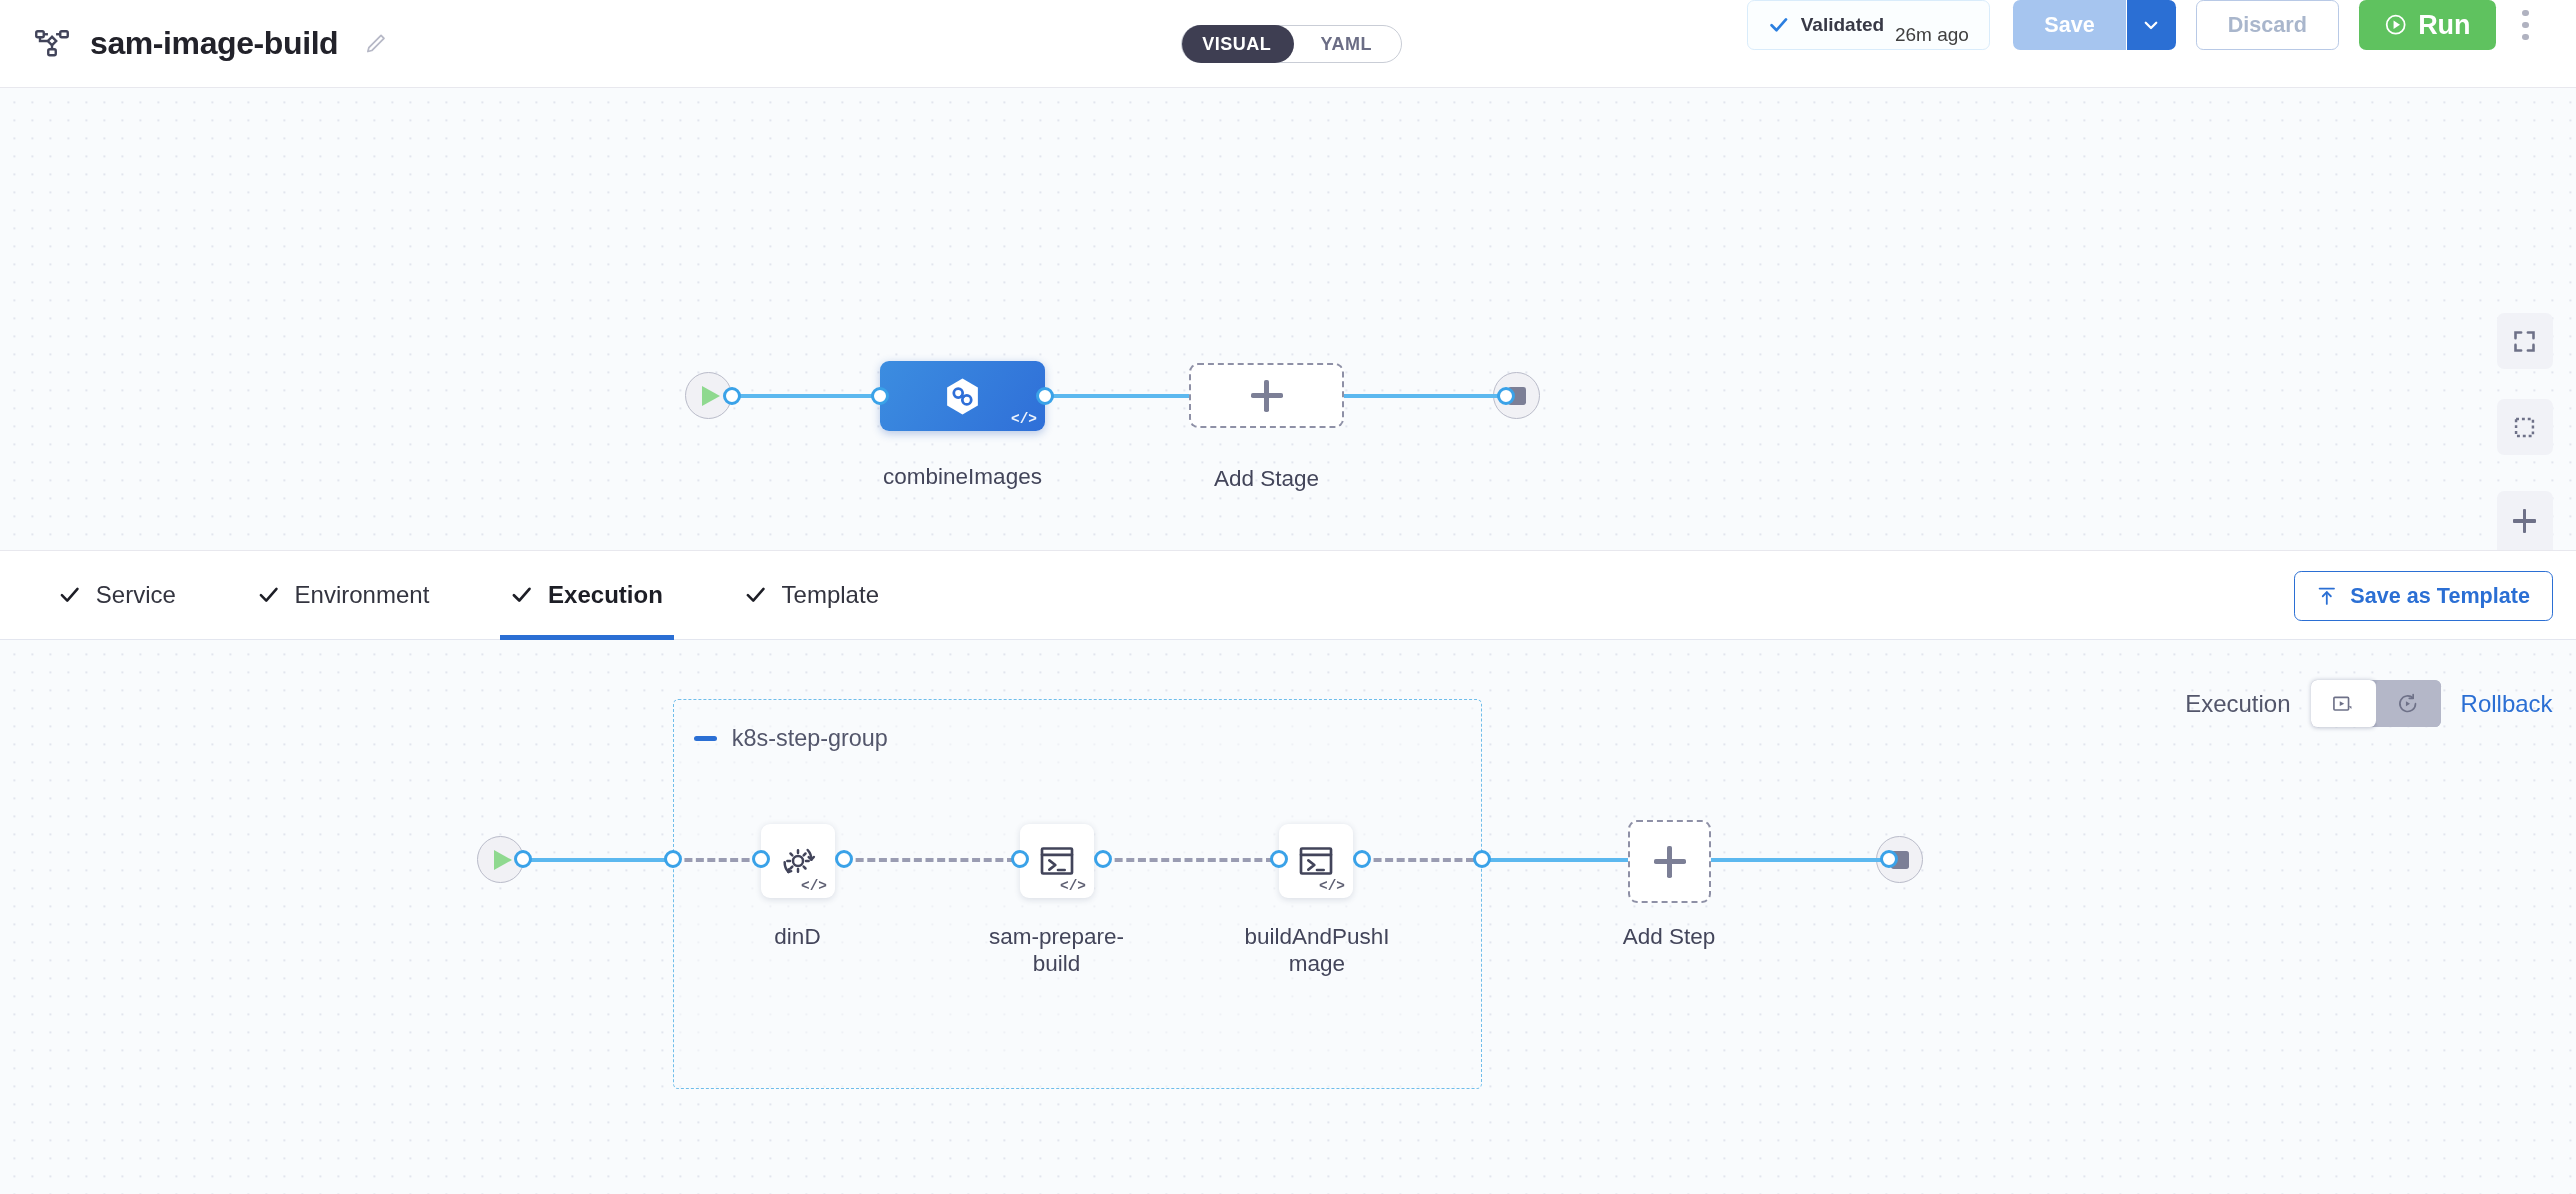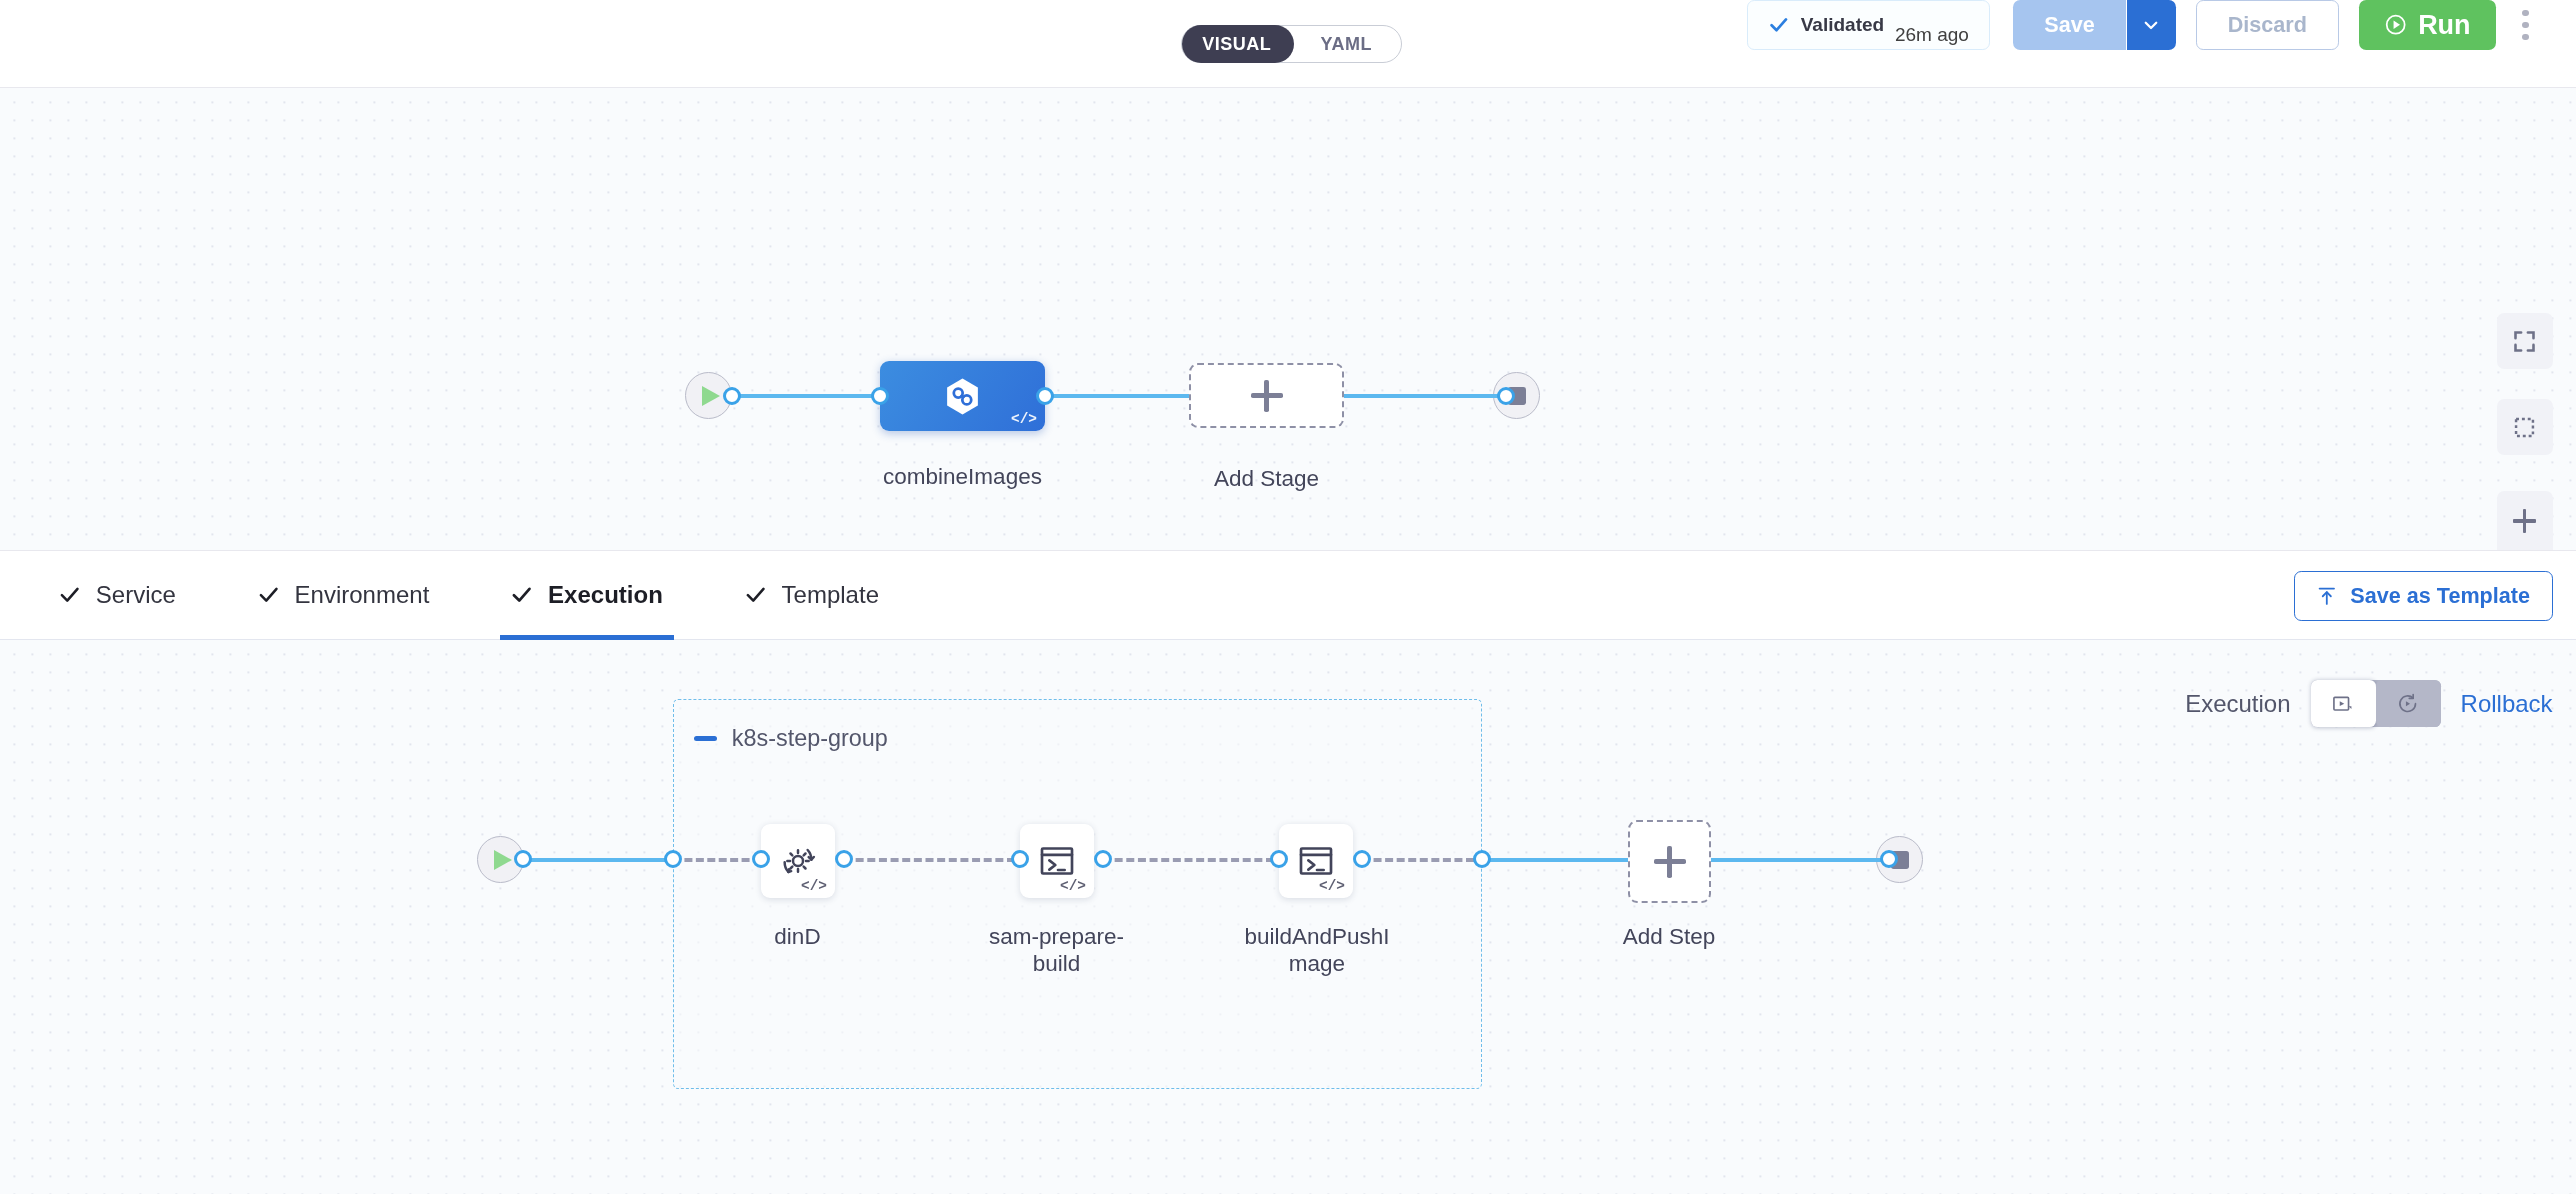--- a/index.html
+++ b/index.html
@@ -231,20 +231,40 @@
     content: ""; position: absolute; background: #6e7188; border-radius: 0.9px;
   }
   .zc-plus::before { left: 11.7px; top: 1.8px; width: 3.6px; height: 23.4px; }
   .zc-plus::after  { top: 11.7px; left: 1.8px; height: 3.6px; width: 23.4px; }
   .zc-minus::before{ top: 11.7px; left: 1.8px; height: 3.6px; width: 23.4px; }
 </style>
 </head>
 <body>
 
 <div class="header">
+  <div class="hdr-left">
+    <span class="pipeline-icon">
+      <svg viewBox="0 0 24 24" width="36" height="36" fill="none" stroke="#42445a" stroke-width="1.6">
+        <rect x="1.5" y="3.5" width="5" height="4" rx="1"></rect>
+        <rect x="17.5" y="3.5" width="5" height="4" rx="1"></rect>
+        <rect x="9.5" y="15.5" width="5" height="4" rx="1"></rect>
+        <path d="M12 7.2 L9.2 10 L12 12.8 L14.8 10 Z"></path>
+        <path d="M6.5 5.5 H9.3"></path>
+          <path d="M14.7 5.5 H17.5"></path>
+        <path d="M12 12.8 V15.5"></path>
+        <path d="M4 7.5 V10 H9.2"></path>
+      </svg>
+    </span>
+    <span class="pipeline-title">sam-image-build</span>
+    <span class="edit-pencil">
+      <svg viewBox="0 0 24 24" width="23.4" height="23.4" fill="none" stroke="#b6b8c6" stroke-width="1.8" stroke-linecap="round" stroke-linejoin="round">
+        <path d="M17.5 3.5 l3 3 L8 19 L4 20 L5 16 Z"></path>
+      </svg>
+    </span>
+  </div>
 
   <div class="hdr-center">
     <div class="toggle-pill">
       <div class="toggle-knob"></div>
       <div class="toggle-opt active">VISUAL</div>
       <div class="toggle-opt">YAML</div>
     </div>
   </div>
 
   <div class="hdr-right">

